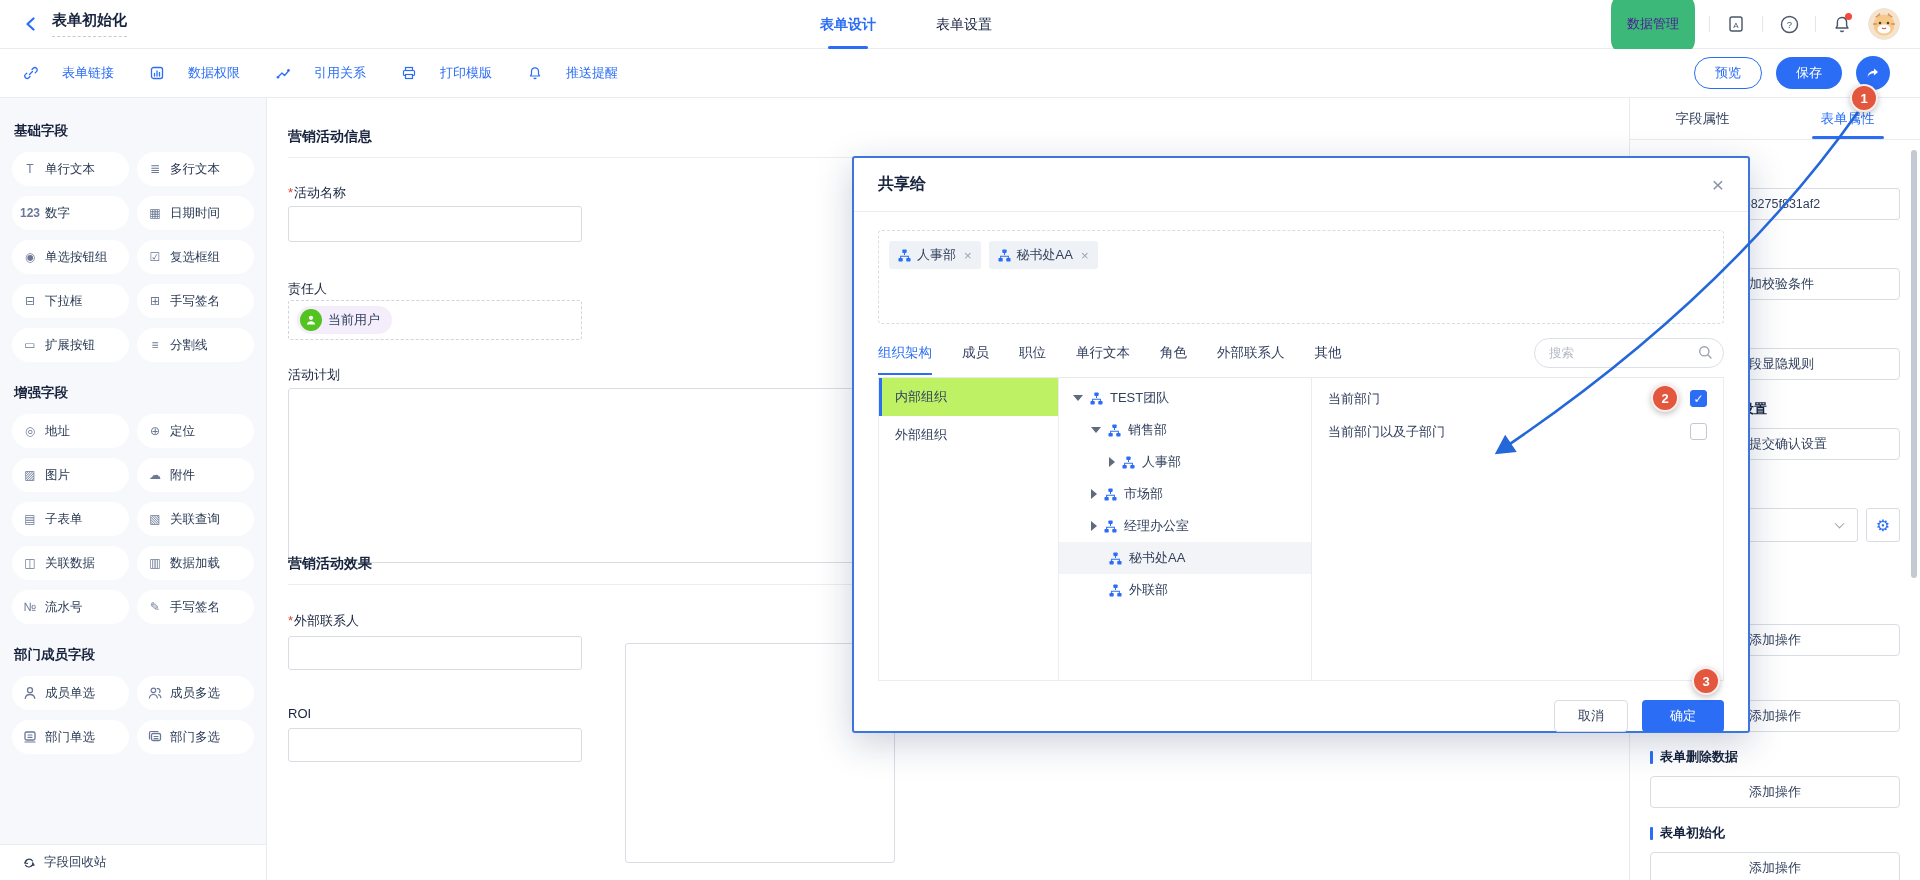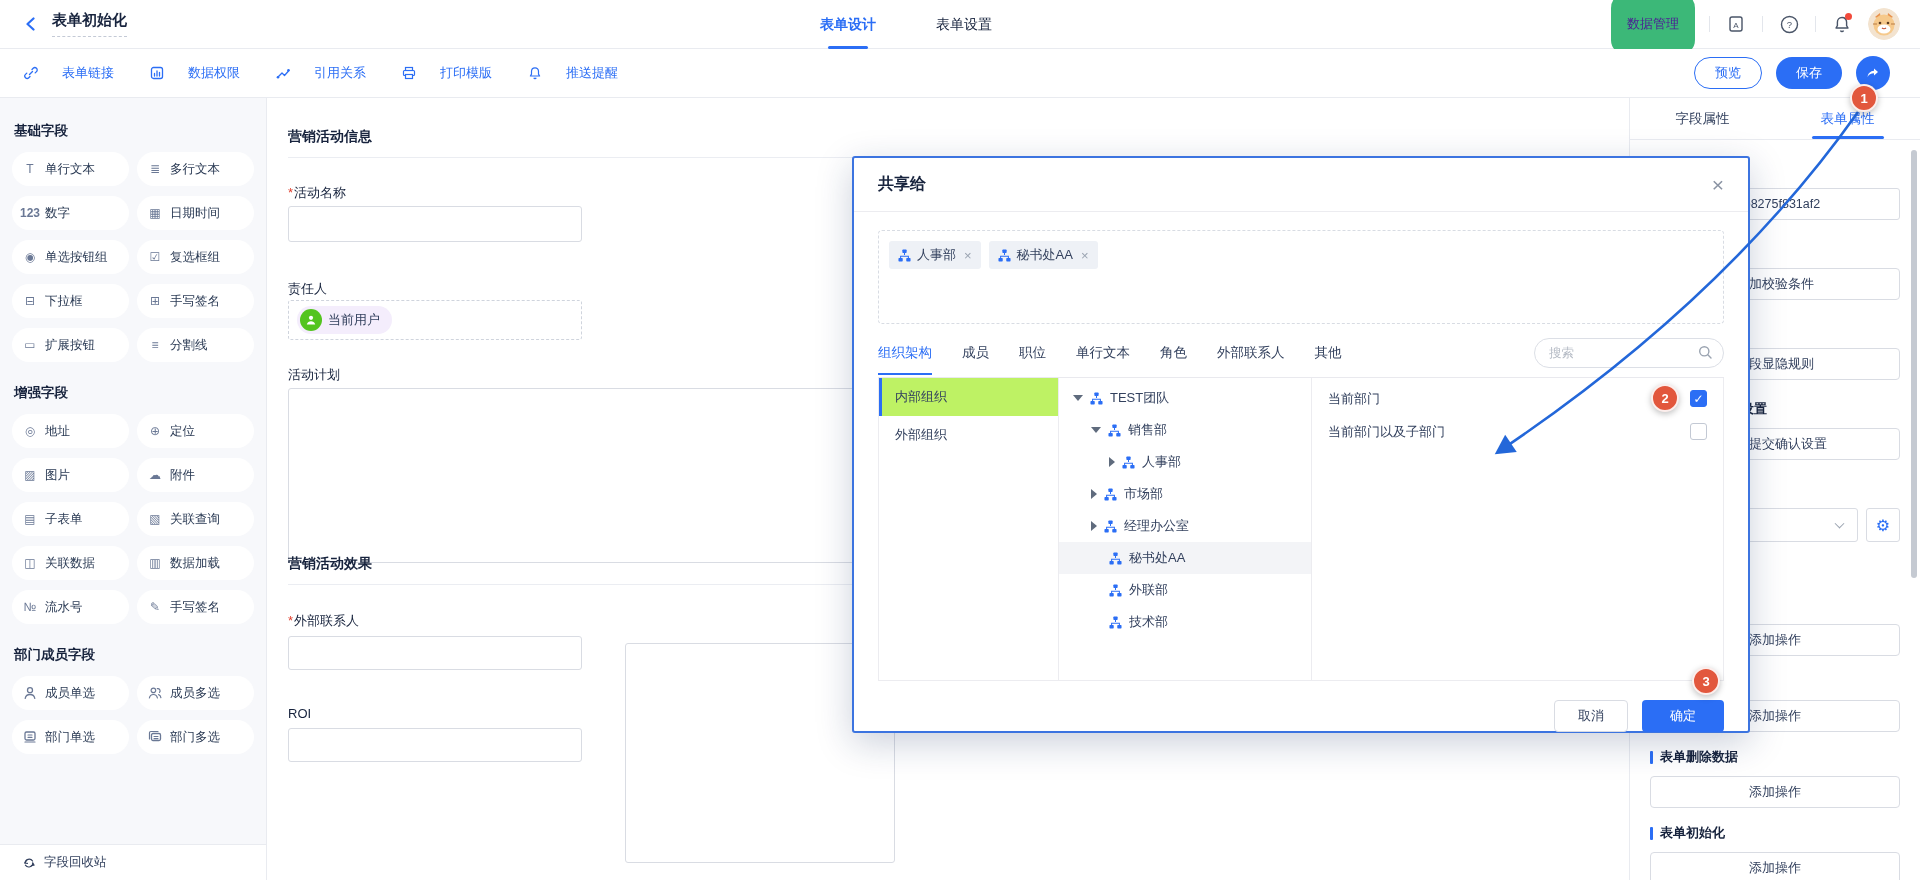--- a/index.html
+++ b/index.html
@@ -522,30 +522,20 @@
             <div class="t-row t-pad1">
                 <span class="caret none"></span>
                 <svg width="13" height="13" viewBox="0 0 14 14">
                   <rect x="4.7" y="0.5" width="4.6" height="3.8" rx="0.8" fill="#2b6ef5"></rect>
                   <rect x="0.5" y="9.7" width="4.6" height="3.8" rx="0.8" fill="#2b6ef5"></rect>
                   <rect x="8.9" y="9.7" width="4.6" height="3.8" rx="0.8" fill="#2b6ef5"></rect>
                   <path d="M7 4.3v2.2M2.8 9.7V7.8h8.4v1.9" fill="none" stroke="#2b6ef5" stroke-width="1.1"></path>
                 </svg>
                 <span>外联部</span>
               </div>
-            <div class="t-row t-pad1">
-                <span class="caret none"></span>
-                <svg width="13" height="13" viewBox="0 0 14 14">
-                  <rect x="4.7" y="0.5" width="4.6" height="3.8" rx="0.8" fill="#2b6ef5"></rect>
-                  <rect x="0.5" y="9.7" width="4.6" height="3.8" rx="0.8" fill="#2b6ef5"></rect>
-                  <rect x="8.9" y="9.7" width="4.6" height="3.8" rx="0.8" fill="#2b6ef5"></rect>
-                  <path d="M7 4.3v2.2M2.8 9.7V7.8h8.4v1.9" fill="none" stroke="#2b6ef5" stroke-width="1.1"></path>
-                </svg>
-                <span>技术部</span>
-              </div>
           </div>
 
           <div class="m-col3">
             <div class="opt-row">
               <span>当前部门</span>
               <span class="badge badge2">2</span>
               <span class="cb on">✓</span>
             </div>
             <div class="opt-row">
               <span>当前部门以及子部门</span>

